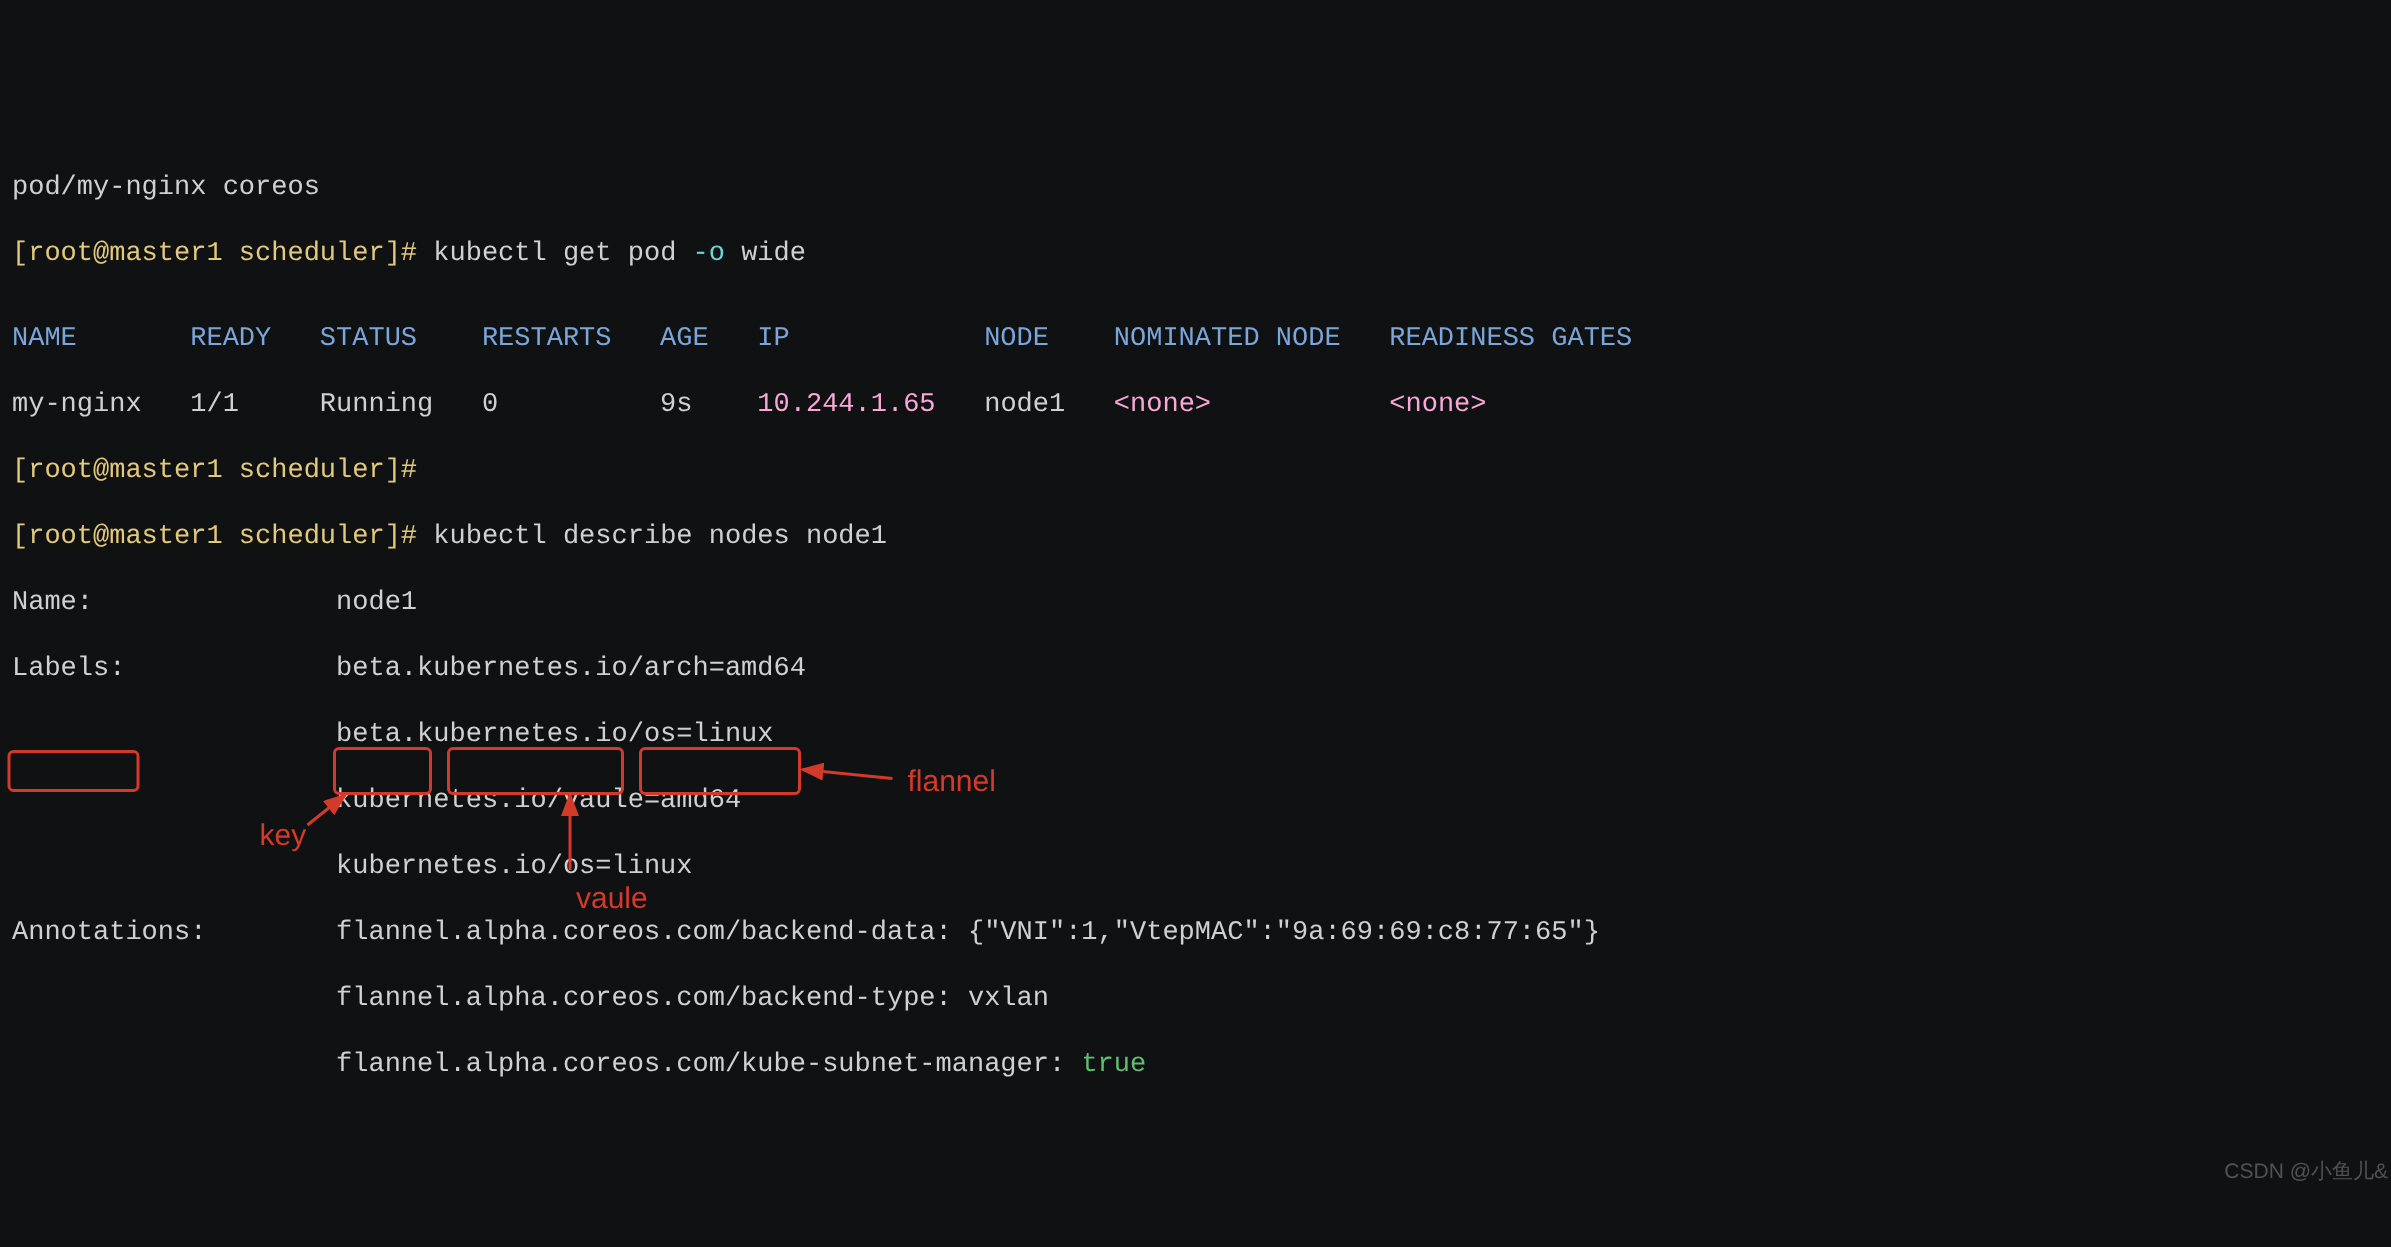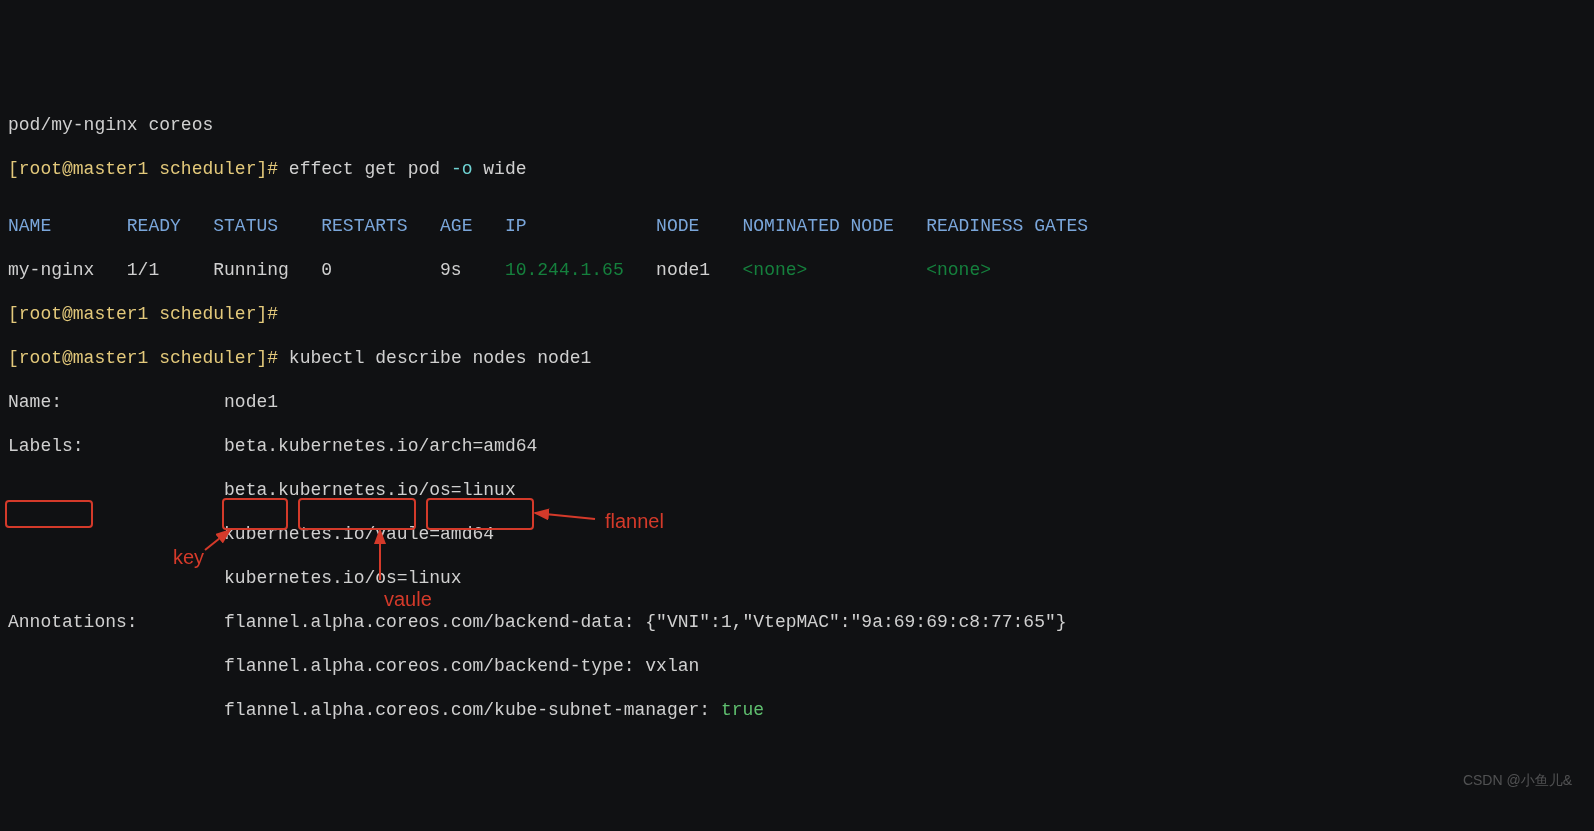--- a/index.html
+++ b/index.html
@@ -12,21 +12,21 @@
     line-height: 22px;
     white-space: pre;
     width: 1594px;
     height: 831px;
     box-sizing: border-box;
     overflow: hidden;
     position: relative;
   }
   .yellow { color: #e3c97b; }
   .cyan   { color: #6fd3d3; }
-  .magenta{ color: #15803d; }
+  .magenta{ color: #f9a8d4; }
   .green  { color: #5fbf6f; }
   .blue   { color: #7aa6da; margin-top: 13px; }
   .hash   { color: #d0d0d0; }
   .line   { display: block; }
   span { white-space: pre; }
 
   .box {
     position: absolute;
     border: 2px solid #d43a2a;
     border-radius: 4px;
@@ -39,35 +39,35 @@
     font-size: 20px;
     pointer-events: none;
   }
   svg.arrow {
     position: absolute;
     pointer-events: none;
     overflow: visible;
   }
   .watermark {
     position: absolute;
-    right: 22px;
+    right: 2px;
     bottom: 40px;
     color: rgba(200,200,200,0.35);
     font-family: Arial, sans-serif;
     font-size: 14px;
   }
 </style>
 </head>
 <body>
 
 
 
 <div>
 <span class="line">pod/my-nginx coreos</span>
-<span class="line"><span class="yellow">[root@master1 scheduler]#</span><span class="hash"> </span><span>effect get pod </span><span class="cyan">-o</span><span> wide</span></span>
+<span class="line"><span class="yellow">[root@master1 scheduler]#</span><span class="hash"> </span><span>kubectl get pod </span><span class="cyan">-o</span><span> wide</span></span>
 <span class="line blue">NAME       READY   STATUS    RESTARTS   AGE   IP            NODE    NOMINATED NODE   READINESS GATES</span>
 <span class="line"><span>my-nginx   1/1     Running   0          9s    </span><span class="magenta">10.244.1.65</span><span>   node1   </span><span class="magenta">&lt;none&gt;</span><span>           </span><span class="magenta">&lt;none&gt;</span></span>
 <span class="line"><span class="yellow">[root@master1 scheduler]#</span><span></span></span>
 <span class="line"><span class="yellow">[root@master1 scheduler]#</span><span class="hash"> </span><span>kubectl describe nodes node1</span></span>
 <span class="line">Name:               node1</span>
 <span class="line">Labels:             beta.kubernetes.io/arch=amd64</span>
 <span class="line">                    beta.kubernetes.io/os=linux</span>
 <span class="line">                    kubernetes.io/vaule=amd64</span>
 <span class="line">                    kubernetes.io/os=linux</span>
 <span class="line">Annotations:        flannel.alpha.coreos.com/backend-data: {"VNI":1,"VtepMAC":"9a:69:69:c8:77:65"}</span>

